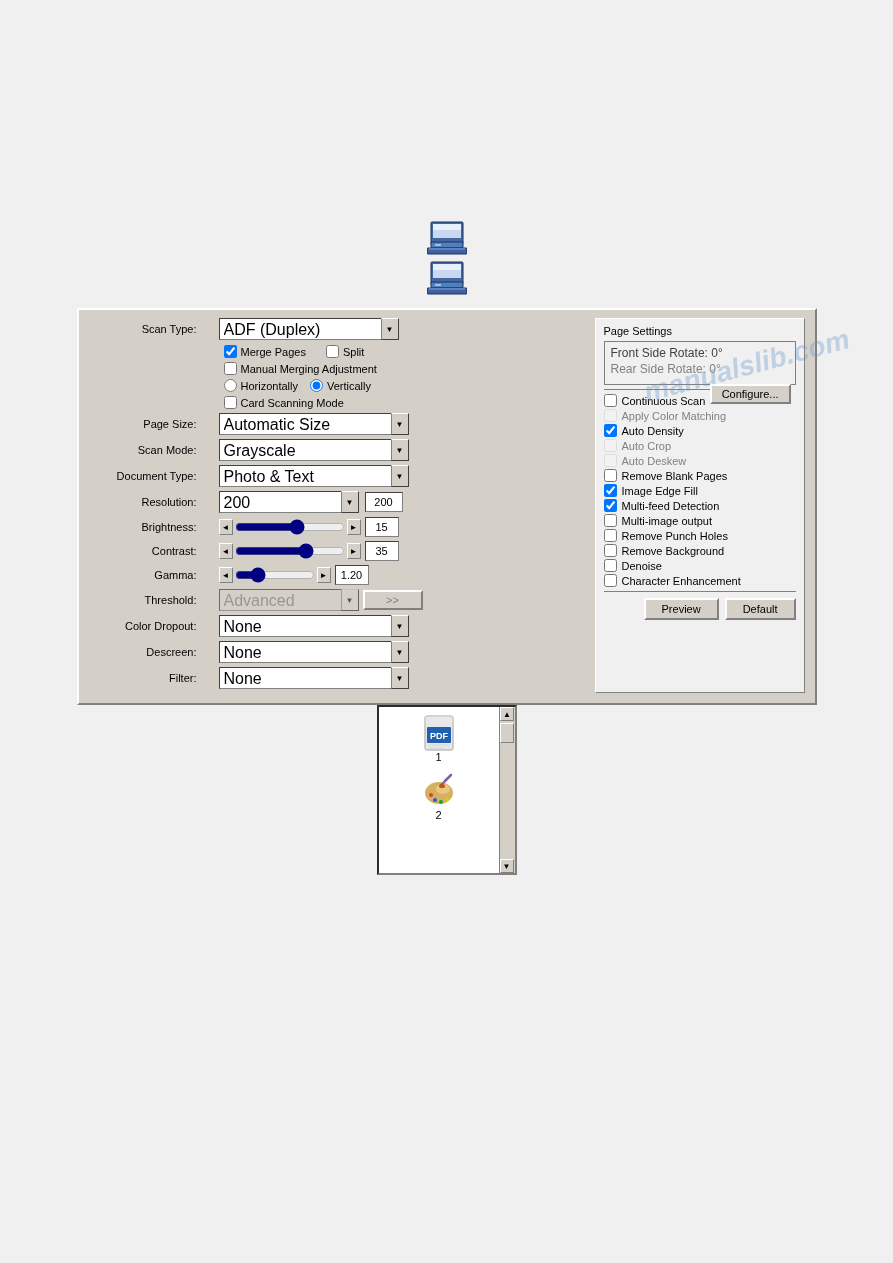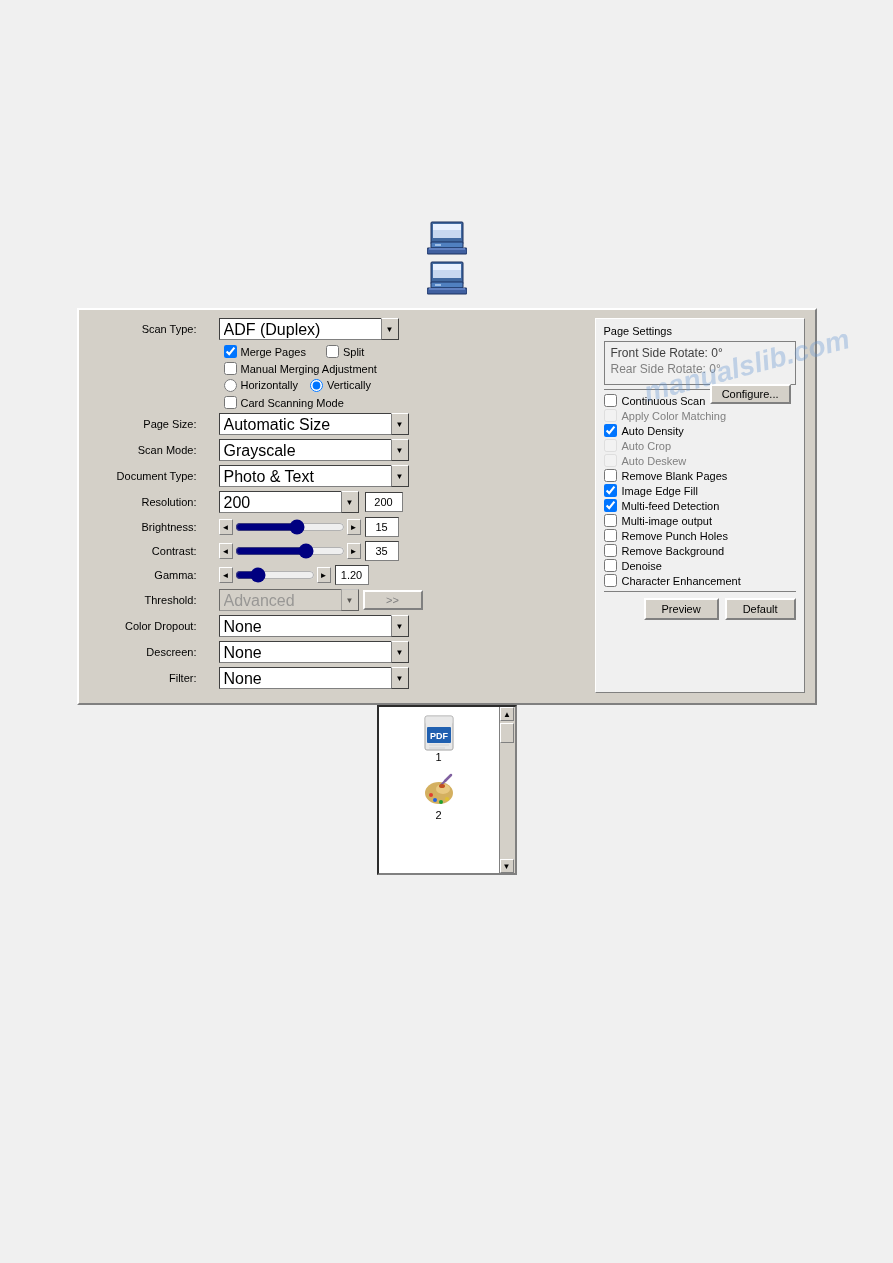--- a/index.html
+++ b/index.html
@@ -129,20 +129,21 @@
     .win-checkbox input[type="checkbox"] {
       width: 13px;
       height: 13px;
       margin-right: 4px;
       cursor: pointer;
     }
 
     
     .win-radio {
       display: flex;
+      align-items: center;
       margin-right: 12px;
       cursor: pointer;
     }
 
     .win-radio input[type="radio"] {
       margin-right: 4px;
       cursor: pointer;
     }
 
     

